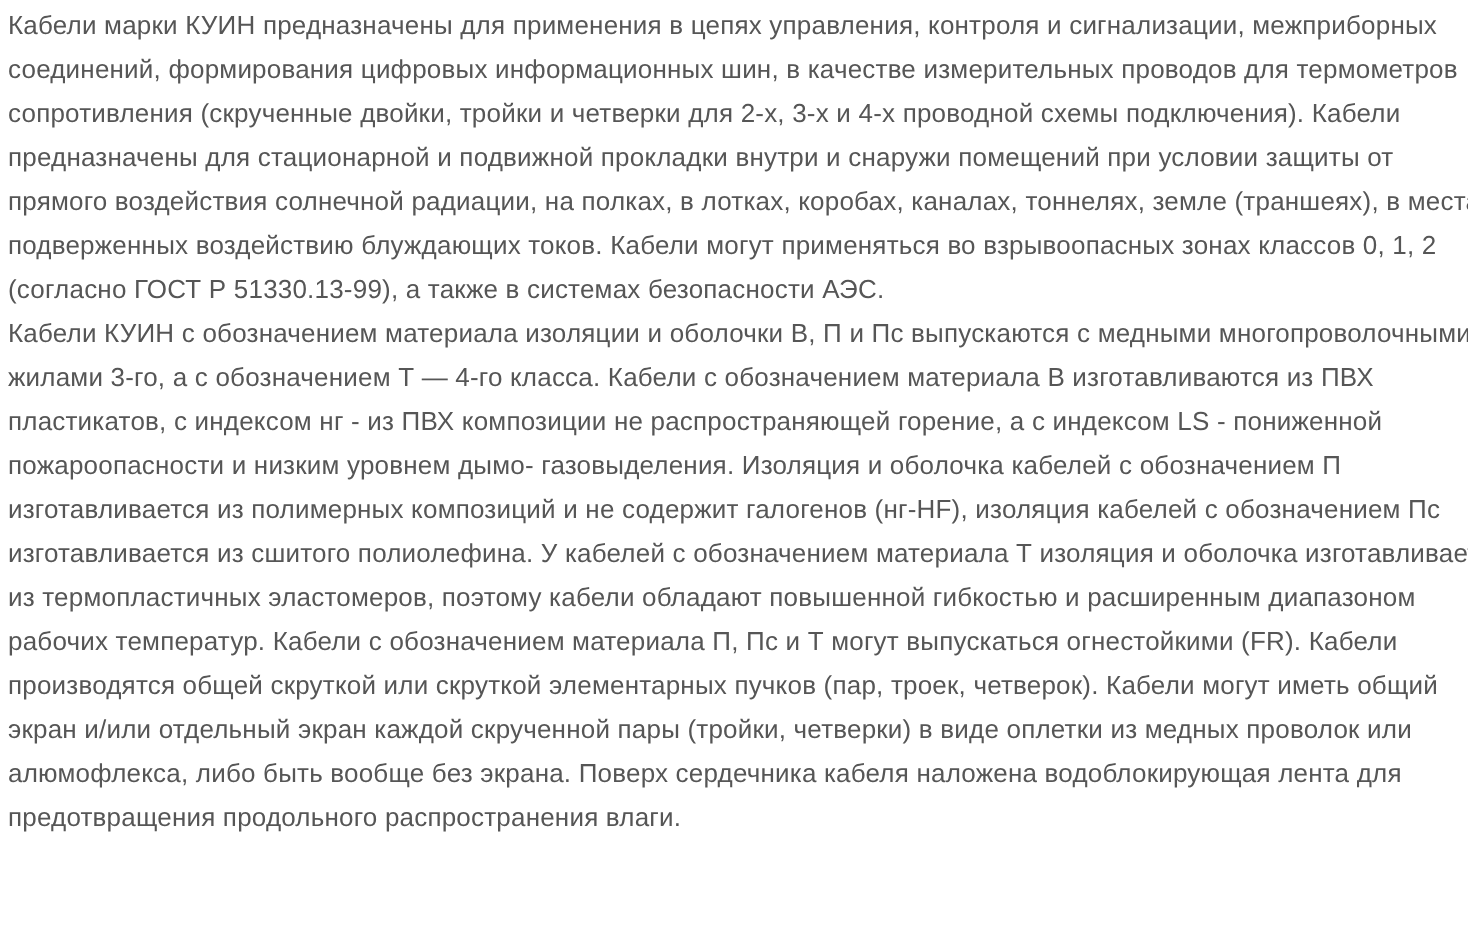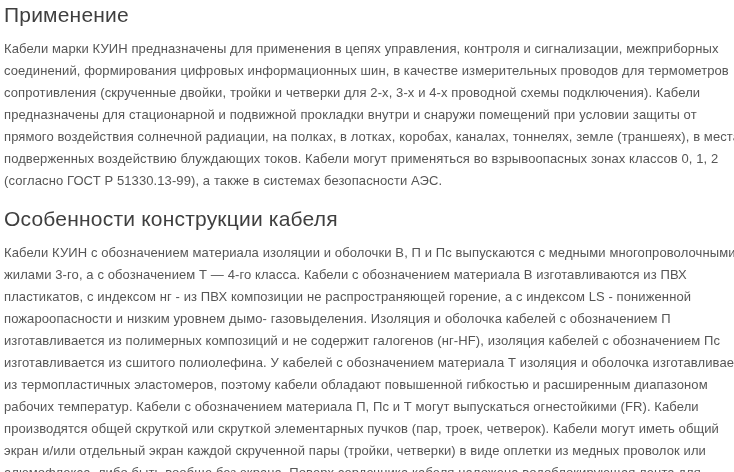--- a/index.html
+++ b/index.html
@@ -42,32 +42,30 @@
     white-space: pre;       
     overflow: hidden;
     letter-spacing: 0.1px;
   }
 </style>
 </head>
 <body style="--heading-color: #3f3f3f; --body-color: #565656; background: rgb(255, 255, 255);">
 
 <main data-name="article">
   <section data-name="application-section">
-    <h2 class="section-heading" data-name="application-heading">Применение</h2>
     <p class="section-paragraph" data-name="application-paragraph">Кабели марки КУИН предназначены для применения в цепях управления, контроля и сигнализации, межприборных
 соединений, формирования цифровых информационных шин, в качестве измерительных проводов для термометров
 сопротивления (скрученные двойки, тройки и четверки для 2-х, 3-х и 4-х проводной схемы подключения). Кабели
 предназначены для стационарной и подвижной прокладки внутри и снаружи помещений при условии защиты от
 прямого воздействия солнечной радиации, на полках, в лотках, коробах, каналах, тоннелях, земле (траншеях), в местах
 подверженных воздействию блуждающих токов. Кабели могут применяться во взрывоопасных зонах классов 0, 1, 2
 (согласно ГОСТ Р 51330.13-99), а также в системах безопасности АЭС.</p>
   </section>
 
   <section data-name="construction-features-section">
-    <h2 class="section-heading" data-name="construction-features-heading">Особенности конструкции кабеля</h2>
     <p class="section-paragraph" data-name="construction-features-paragraph">Кабели КУИН с обозначением материала изоляции и оболочки В, П и Пс выпускаются с медными многопроволочными
 жилами 3-го, а с обозначением Т — 4-го класса. Кабели с обозначением материала В изготавливаются из ПВХ
 пластикатов, с индексом нг - из ПВХ композиции не распространяющей горение, а с индексом LS - пониженной
 пожароопасности и низким уровнем дымо- газовыделения. Изоляция и оболочка кабелей с обозначением П
 изготавливается из полимерных композиций и не содержит галогенов (нг-HF), изоляция кабелей с обозначением Пс
 изготавливается из сшитого полиолефина. У кабелей с обозначением материала Т изоляция и оболочка изготавливается
 из термопластичных эластомеров, поэтому кабели обладают повышенной гибкостью и расширенным диапазоном
 рабочих температур. Кабели с обозначением материала П, Пс и Т могут выпускаться огнестойкими (FR). Кабели
 производятся общей скруткой или скруткой элементарных пучков (пар, троек, четверок). Кабели могут иметь общий
 экран и/или отдельный экран каждой скрученной пары (тройки, четверки) в виде оплетки из медных проволок или

